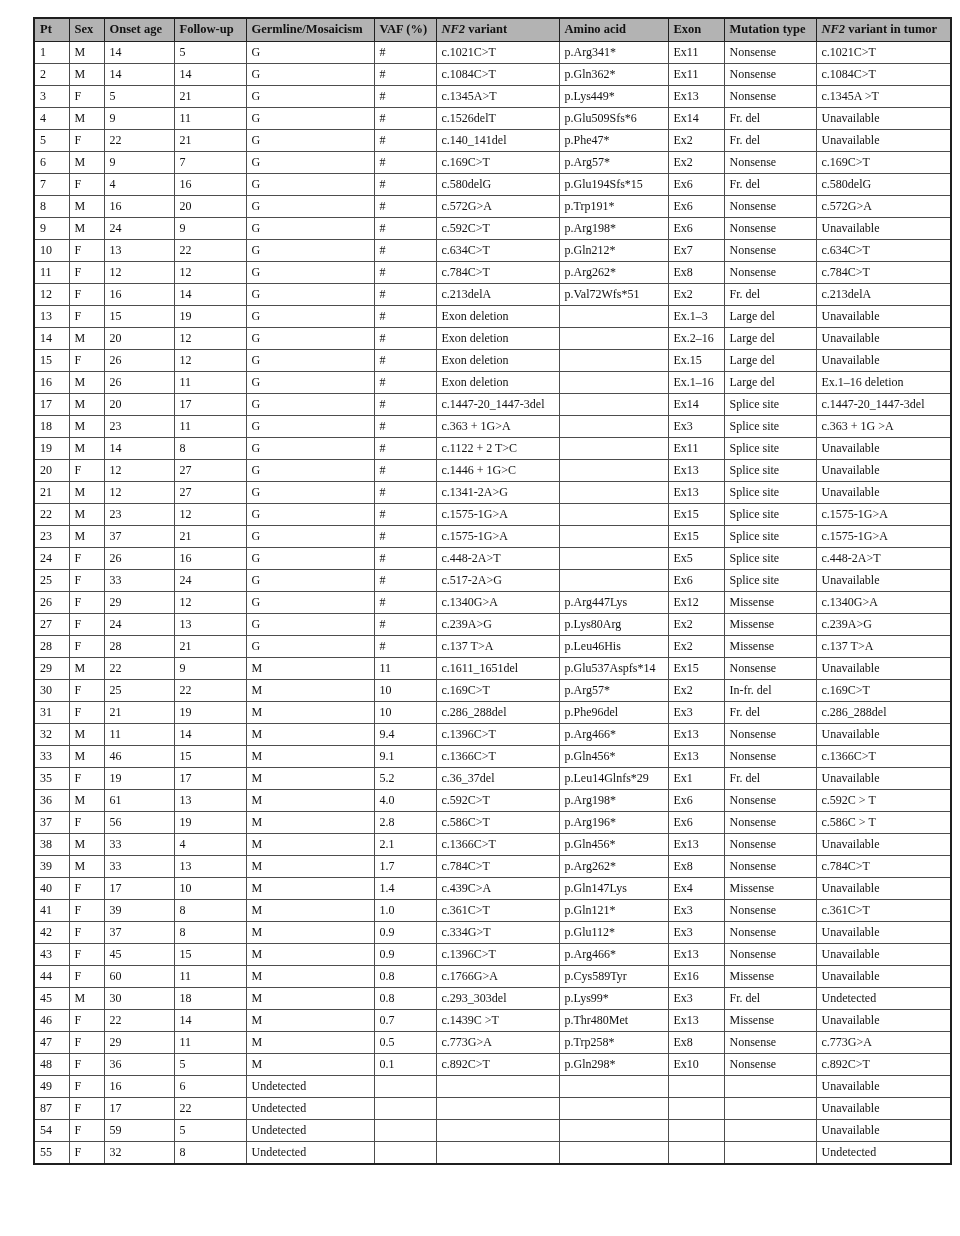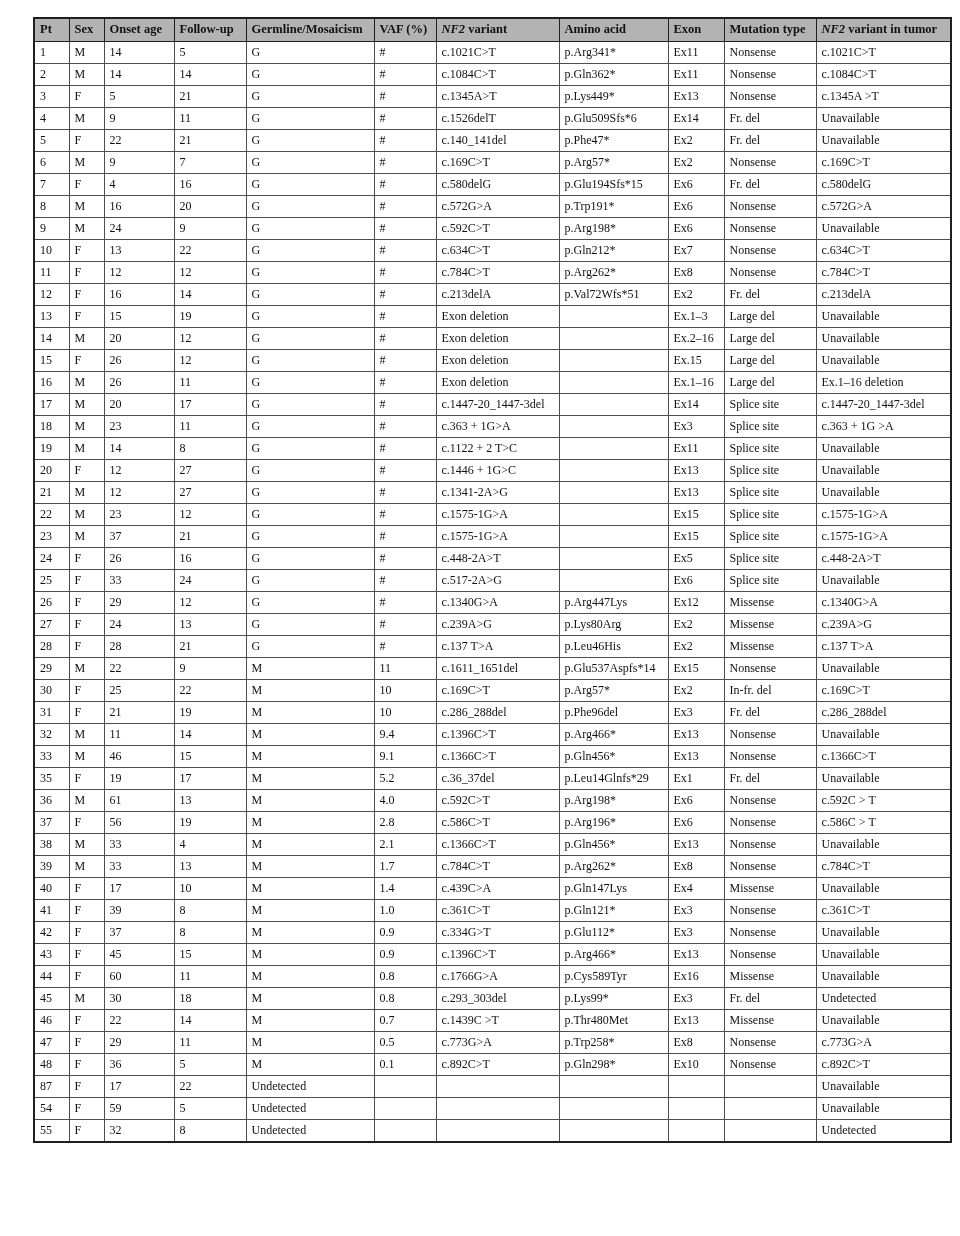--- a/index.html
+++ b/index.html
@@ -668,20 +668,33 @@
           <td>5</td>
           <td>M</td>
           <td>0.1</td>
           <td>c.892C&gt;T</td>
           <td>p.Gln298*</td>
           <td>Ex10</td>
           <td>Nonsense</td>
           <td>c.892C&gt;T</td>
         </tr>
         <tr>
+          <td>49</td>
+          <td>F</td>
+          <td>16</td>
+          <td>6</td>
+          <td>Undetected</td>
+          <td></td>
+          <td></td>
+          <td></td>
+          <td></td>
+          <td></td>
+          <td>Unavailable</td>
+        </tr>
+        <tr>
           <td>87</td>
           <td>F</td>
           <td>17</td>
           <td>22</td>
           <td>Undetected</td>
           <td></td>
           <td></td>
           <td></td>
           <td></td>
           <td></td>

